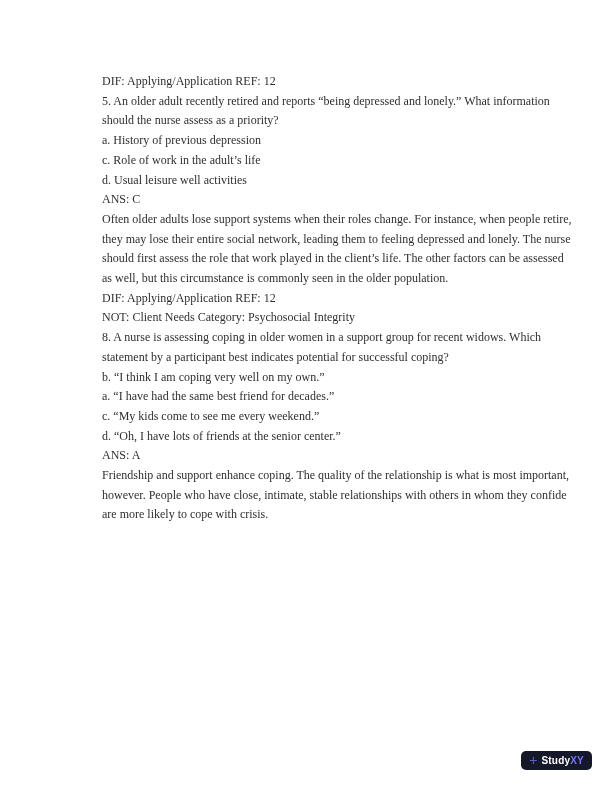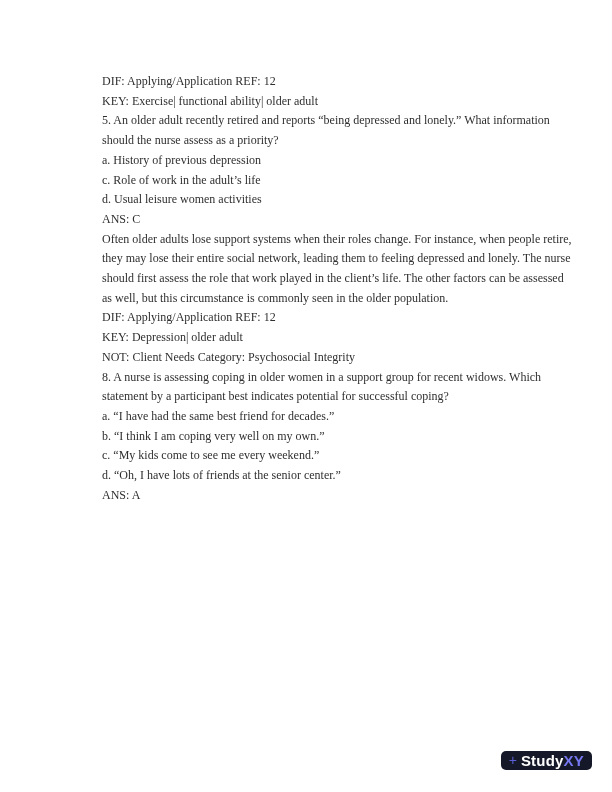--- a/index.html
+++ b/index.html
@@ -47,62 +47,61 @@
   }
   .brand-badge .plus {
     color: #5d5fd6;
     font-size: 14px;
     font-weight: 400;
     line-height: 1;
     position: relative;
     top: -1px;
   }
   .brand-badge .brand-text {
-    font-size: 15px;
+    font-size: 10px;
     font-weight: 700;
     color: #ffffff;
     letter-spacing: 0.2px;
   }
   .brand-badge .accent {
     color: #7577f0;
   }
 </style>
 </head>
 <body>
 
 <div class="page">
   <div class="content">
 
     <div class="block">
       <div>DIF: Applying/Application REF: 12</div>
-      <div>KEY: Exercise| functional ability| older adult</div>
     </div>
 
     <div class="block">
       <p>5. An older adult recently retired and reports “being depressed and lonely.” What information should the nurse assess as a priority?</p>
       <div>a. History of previous depression</div>
       <div>c. Role of work in the adult’s life</div>
-      <div>d. Usual leisure women activities</div>
+      <div>d. Usual leisure well activities</div>
       <div>ANS: C</div>
       <p>Often older adults lose support systems when their roles change. For instance, when people retire, they may lose their entire social network, leading them to feeling depressed and lonely. The nurse should first assess the role that work played in the client’s life. The other factors can be assessed as well, but this circumstance is commonly seen in the older population.</p>
     </div>
 
     <div class="block">
       <div>DIF: Applying/Application REF: 12</div>
-      <div>KEY: Depression| older adult</div>
       <div>NOT: Client Needs Category: Psychosocial Integrity</div>
     </div>
 
     <div class="block">
       <p>8. A nurse is assessing coping in older women in a support group for recent widows. Which statement by a participant best indicates potential for successful coping?</p>
+      <div>b. “I think I am coping very well on my own.”</div>
       <div>a. “I have had the same best friend for decades.”</div>
-      <div>b. “I think I am coping very well on my own.”</div>
       <div>c. “My kids come to see me every weekend.”</div>
       <div>d. “Oh, I have lots of friends at the senior center.”</div>
       <div>ANS: A</div>
+      <p>Friendship and support enhance coping. The quality of the relationship is what is most important, however. People who have close, intimate, stable relationships with others in whom they confide are more likely to cope with crisis.</p>
     </div>
 
 
   </div>
 
   <div class="brand-badge">
     <span class="plus">+</span>
     <span class="brand-text"><span>Study</span><span class="accent">XY</span></span>
   </div>
 </div>

